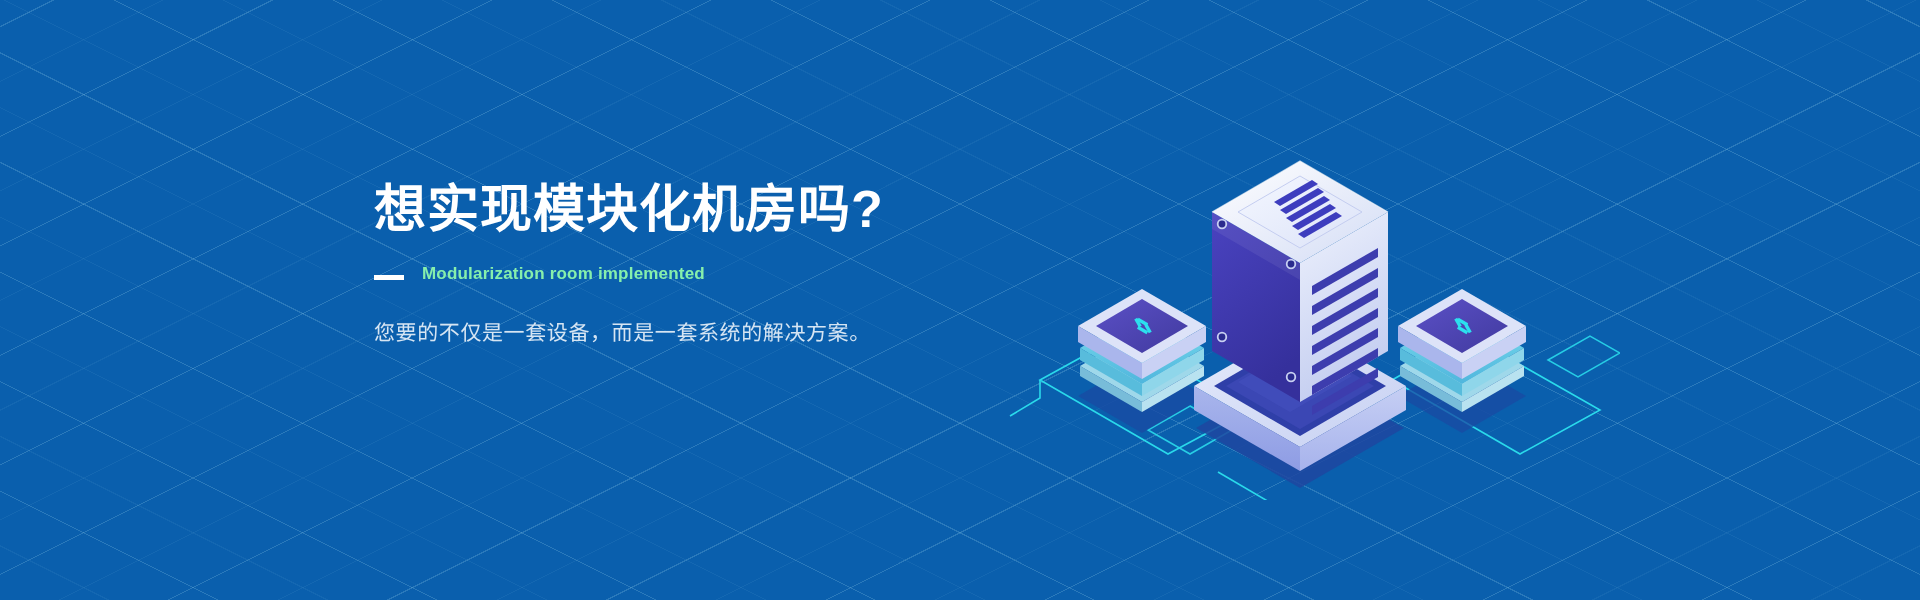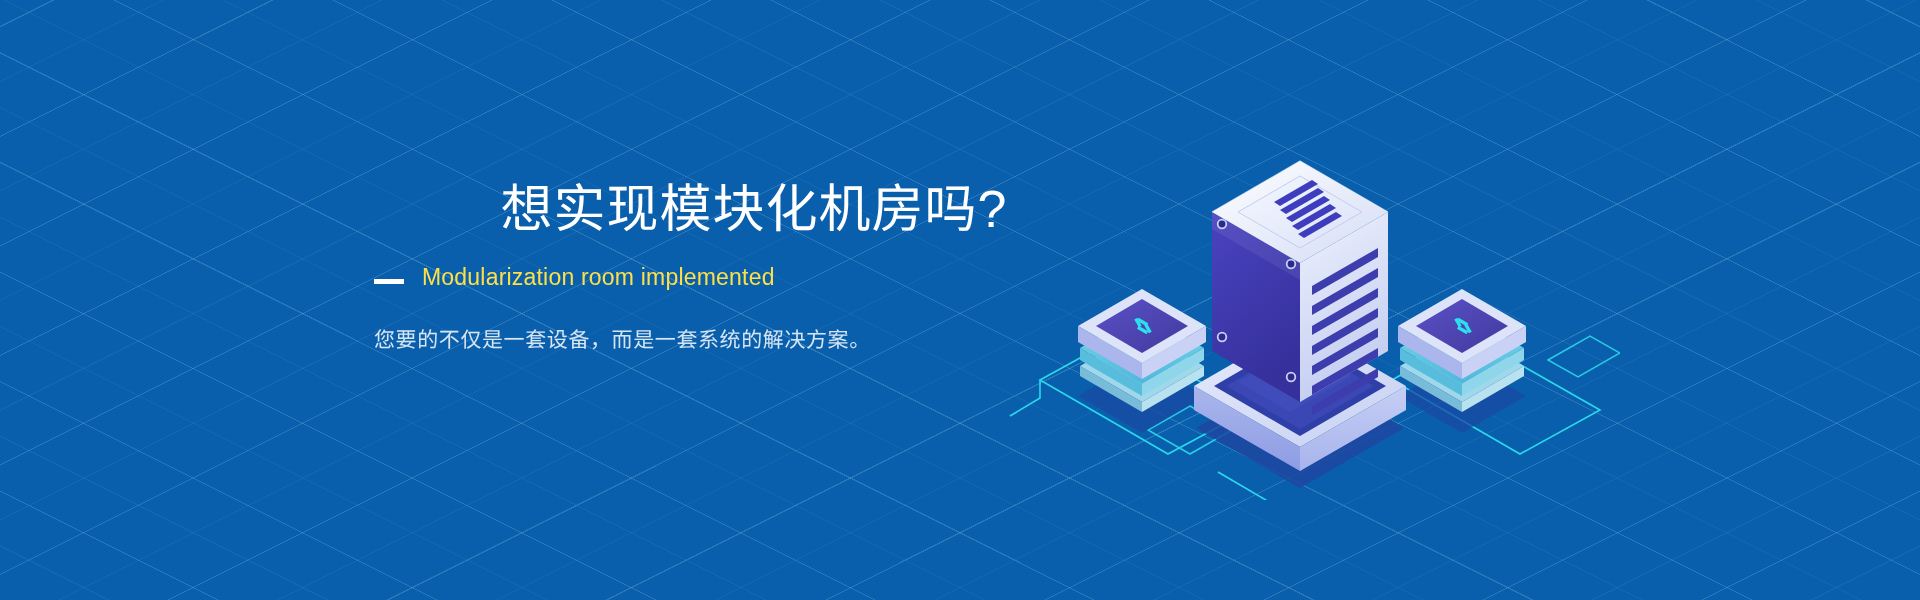--- a/index.html
+++ b/index.html
@@ -60,43 +60,42 @@
     position: absolute;
     left: 374px;
     top: 180px;
     width: 760px;
   }
   .headline {
     margin: 0;
     color: #ffffff;
     font-size: 52px;
     line-height: 1.12;
-    font-weight: 400;
+    font-weight: 700;
     letter-spacing: 1px;
     white-space: nowrap;
-    text-align: center;
   }
   .sub-row {
     display: flex;
     align-items: center;
     margin-top: 26px;
   }
   .sub-dash {
     width: 30px;
     height: 5px;
     background: #ffffff;
     flex: 0 0 auto;
     margin-right: 18px;
     margin-top: 6px;
   }
   .subtitle {
-    color: #fde047;
-    font-size: 23px;
+    color: #86efac;
+    font-size: 17px;
     line-height: 1.2;
-    font-weight: 400;
+    font-weight: 700;
     letter-spacing: 0.2px;
     white-space: nowrap;
   }
   .body-text {
     margin-top: 32px;
     color: #d6e5f3;
     font-size: 21px;
     line-height: 1.5;
     font-weight: 400;
     letter-spacing: 0.6px;

